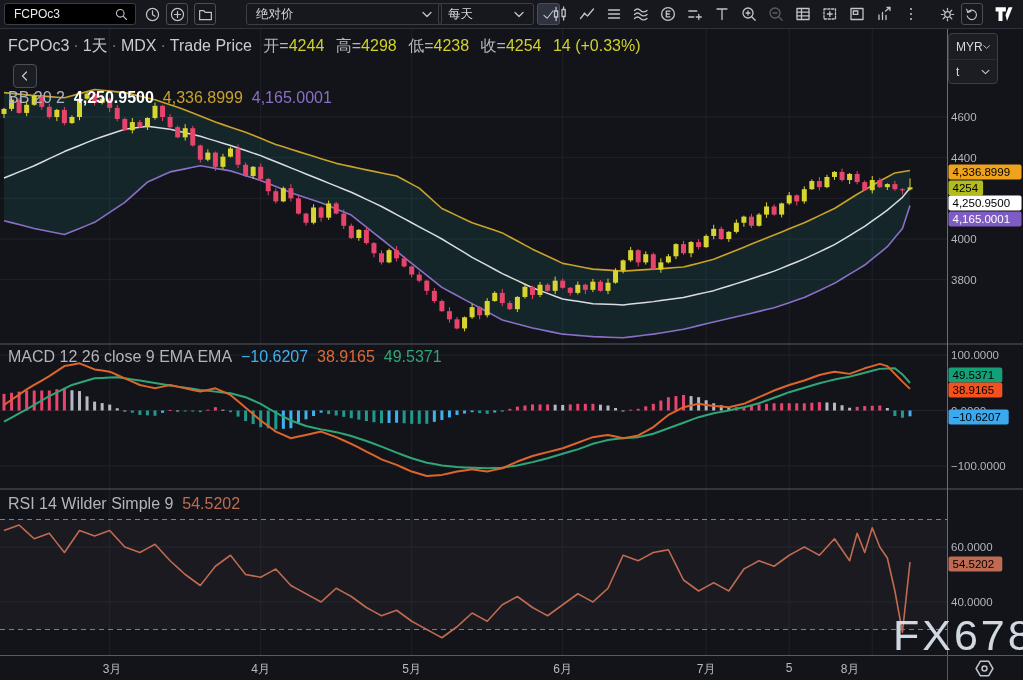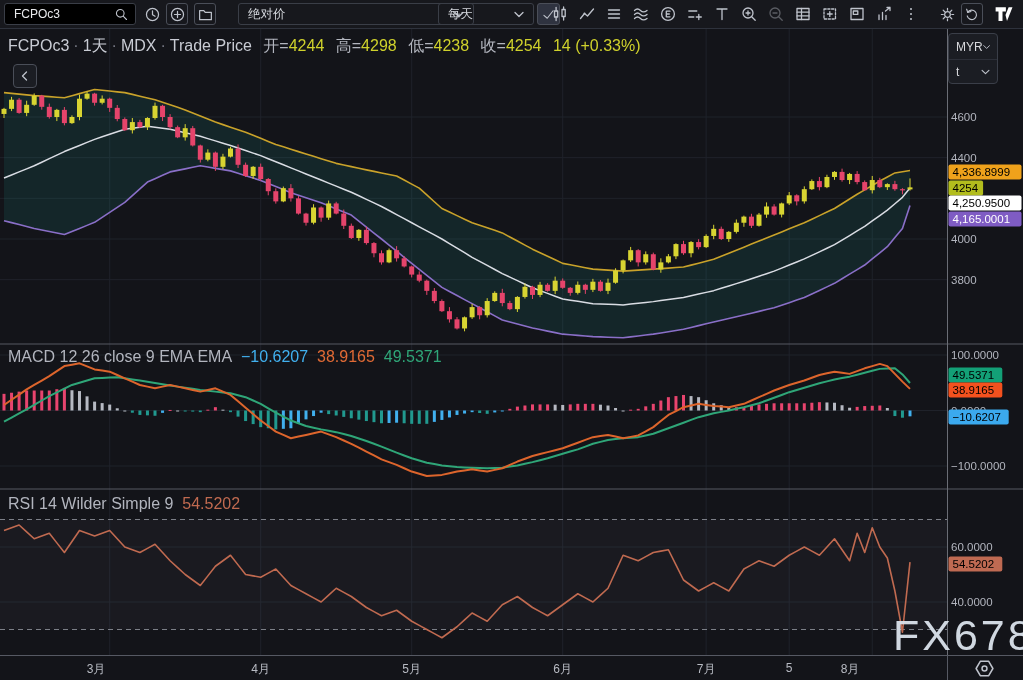--- a/index.html
+++ b/index.html
@@ -66,21 +66,21 @@
     <svg class="ic" width="17" height="17" viewBox="0 0 18 18">
         <circle cx="9" cy="9" r="6.4"></circle>
         <path d="M9 5.8v6.4M5.8 9h6.4"></path>
       </svg>
   </div>
   <div class="tb-abs tb-btn boxed" style="left:194px">
     <svg class="ic" width="17" height="17" viewBox="0 0 18 18">
         <path d="M2.8 5h4.4l1.5 1.8h6.5v7.7H2.8z"></path>
       </svg>
   </div>
-  <div class="tb-abs dd" style="left:238px;width:236px">
+  <div class="tb-abs dd" style="left:246px;width:196px">
     <span>绝对价</span>
     <svg class="ic" width="10" height="7" viewBox="0 0 10 7">
         <polyline points="1,1.5 5,5.5 9,1.5"></polyline>
       </svg>
   </div>
   <div class="tb-abs dd" style="left:438px;width:96px">
     <span>每天</span>
     <svg class="ic" width="10" height="7" viewBox="0 0 10 7">
         <polyline points="1,1.5 5,5.5 9,1.5"></polyline>
       </svg>
@@ -642,20 +642,26 @@
     <span>收=</span><span class="v-yel pad-r">4254</span>
     <span class="v-yel">14 (+0.33%)</span>
   </div>
 
   <div id="back-btn">
     <svg class="ic" width="10" height="10" viewBox="0 0 10 10">
         <polyline points="6.5,1 2.5,5 6.5,9"></polyline>
       </svg>
   </div>
 
+  <div class="legend" style="left:8px;top:60px">
+    <span>BB 20 2</span>&nbsp;
+    <span style="color:#fff;font-weight:bold">4,250.9500</span>&nbsp;
+    <span style="color:#c9a22a">4,336.8999</span>&nbsp;
+    <span style="color:#8a6fc8">4,165.0001</span>
+  </div>
 
   <div class="legend" style="left:8px;top:319px">
     <span>MACD 12 26 close 9 EMA EMA</span>&nbsp;
     <span style="color:#41b0ee">−10.6207</span>&nbsp;
     <span style="color:#e06a35">38.9165</span>&nbsp;
     <span style="color:#2fa678">49.5371</span>
   </div>
 
   <div class="legend" style="left:8px;top:466px">
     <span>RSI 14 Wilder Simple 9</span>&nbsp;
@@ -681,20 +687,20 @@
 </div>
 
 <div id="time-axis">
   <div id="ta-sep"></div>
   <span id="ta-gear">
     <svg class="ic" width="21" height="21" viewBox="0 0 18 18">
         <polygon points="1.8,9 5.4,2.8 12.6,2.8 16.2,9 12.6,15.2 5.4,15.2"></polygon>
         <circle cx="9" cy="9" r="2.1"></circle>
       </svg>
   </span>
-<span class="m" style="left: 96px;">3月</span>
+<span class="m" style="left: 112px;">3月</span>
     <span class="m" style="left: 260.7px;">4月</span>
     <span class="m" style="left: 411.7px;">5月</span>
     <span class="m" style="left: 562.7px;">6月</span>
     <span class="m" style="left: 706.15px;">7月</span>
     <span class="m" style="left: 789.2px;">5</span>
     <span class="m" style="left: 850px;">8月</span>
   </div>
 
 </body></html>

